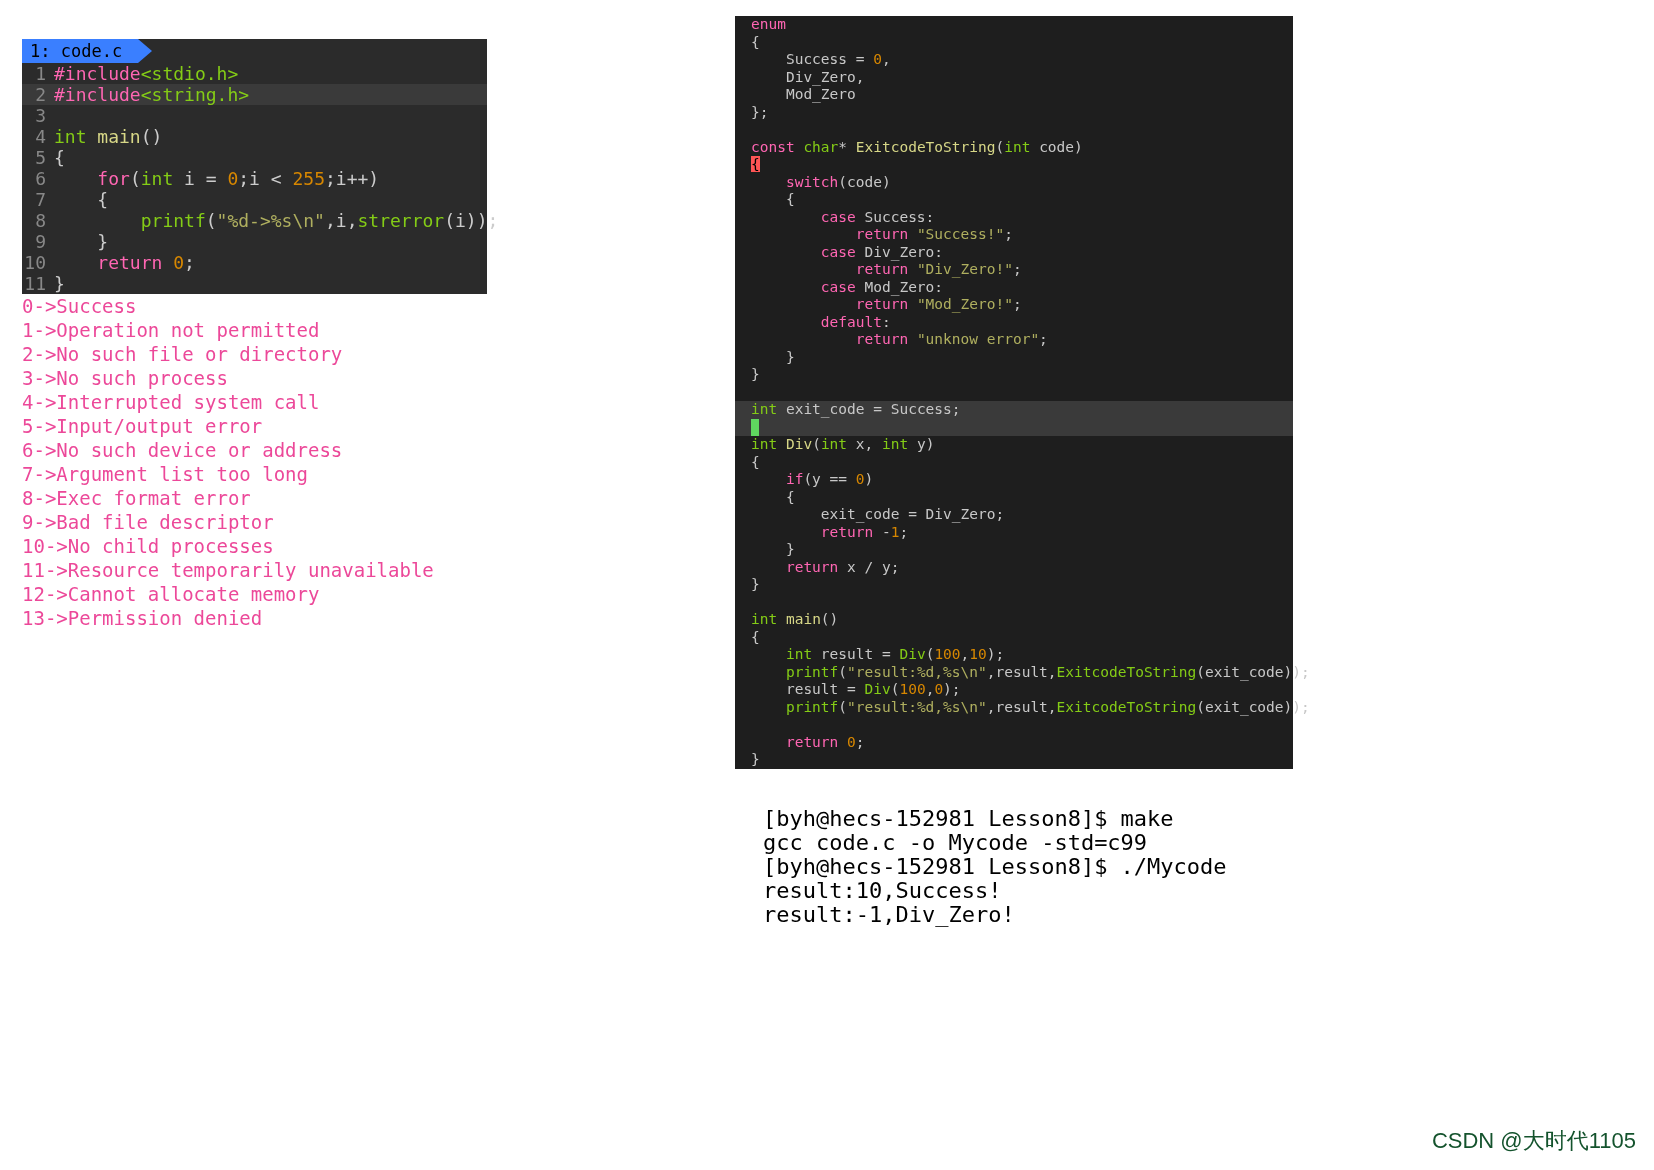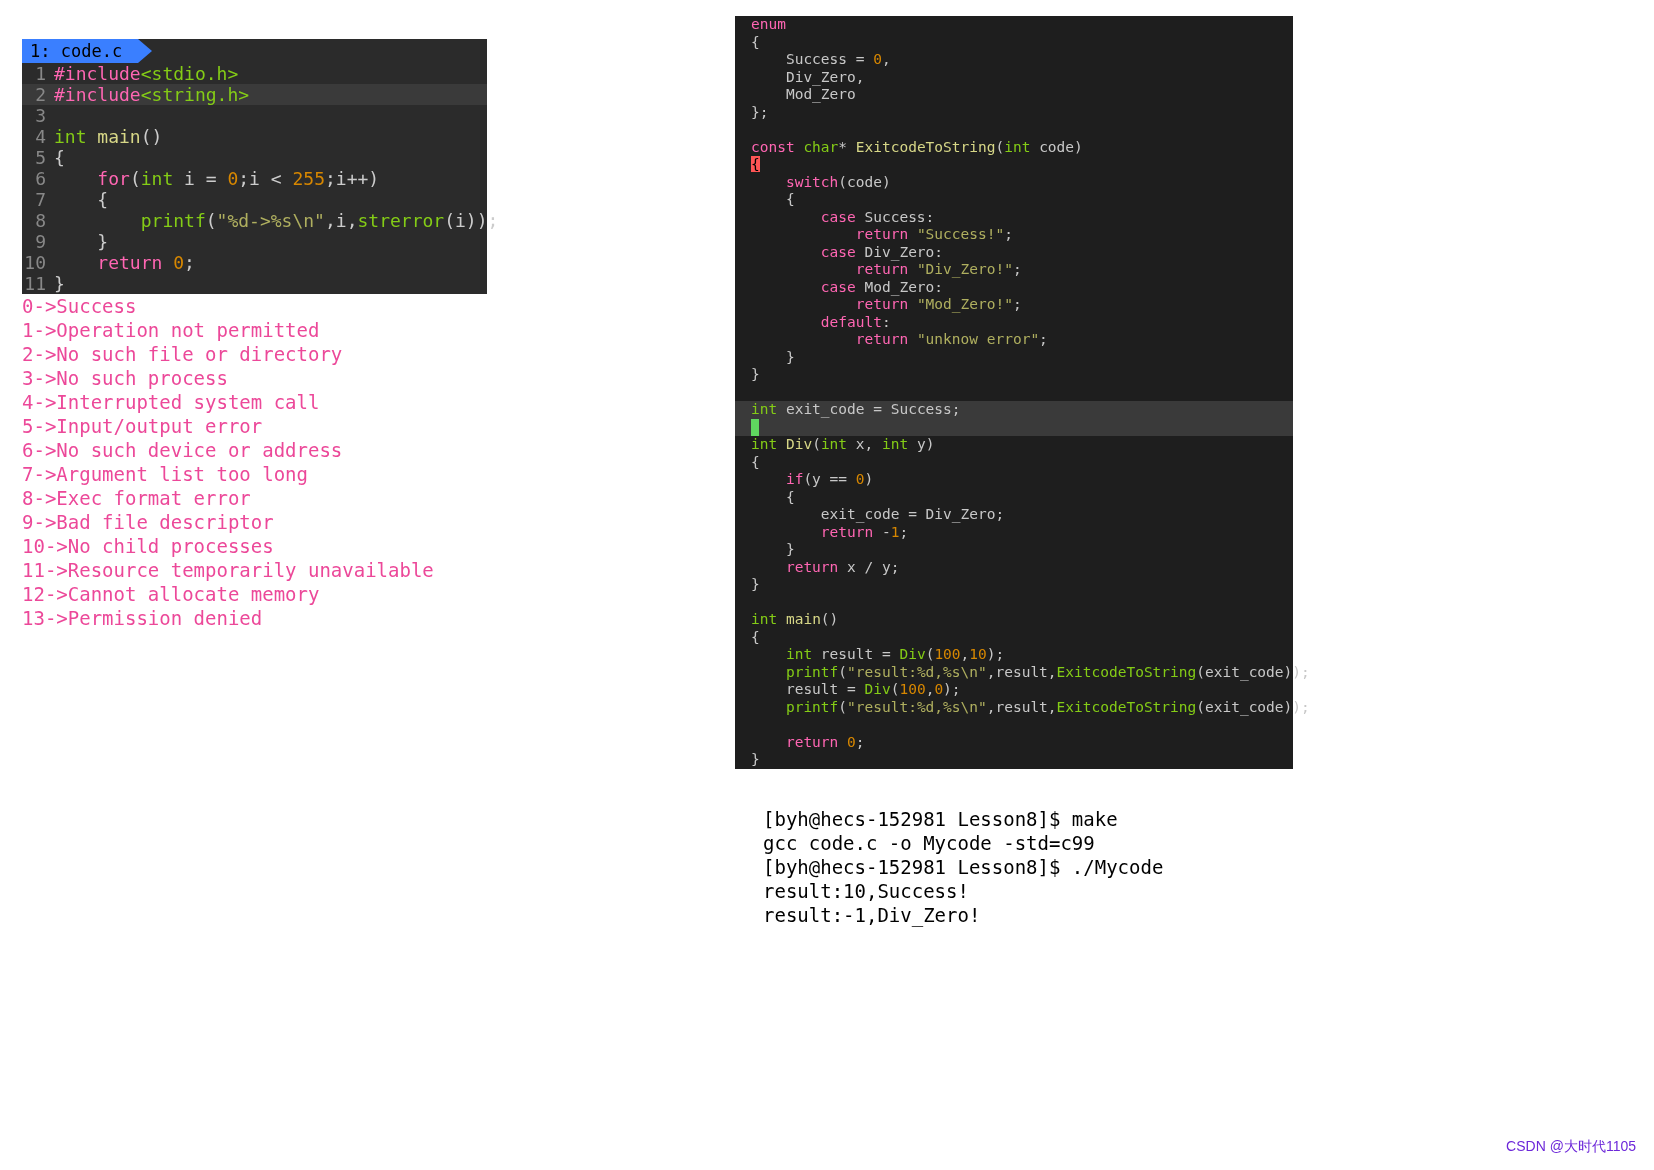--- a/index.html
+++ b/index.html
@@ -17,22 +17,22 @@
 .kw-cyan { color:#84cc16; }
 .kw-yellow { color:#d7d787;text-align:right; }
 .kw-orange { color:#d78700; }
 .kw-olive { color:#afaf5f; }
 .output-list { font-size:19px; line-height:24px; color:#ec4899; }
 .right-col { position:absolute; left:735px; top:16px; width:558px; }
 .editor2 { background:#1e1e1e; color:#c8c8c8; font-size:14.5px; line-height:17.5px; }
 .editor2 .row { white-space:pre; padding:0 16px; }
 .editor2 .hl { background:#3a3a3a; }
 .cursor-box { background:#5fd75f; color:#000; display:inline-block; width:8px; }
-.terminal { margin-top:38px; margin-left:28px; font-size:19px; line-height:24px; color:#000; }
-.watermark { position:absolute; right:18px; bottom:14px; color:#6d28d9; font-size:14px; font-family:Arial,sans-serif; }
+.terminal { margin-top:38px; margin-left:28px; font-size:22px; line-height:24px; color:#000; }
+.watermark { position:absolute; right:18px; bottom:14px; color:#14532d; font-size:22px; font-family:Arial,sans-serif; }
 </style>
 </head>
 <body>
 
 <div class="left-col">
   <div class="editor1">
     <div class="tab-bar">
       <span class="tab">1: code.c</span>
     </div>
     <div id="ed1-lines">

